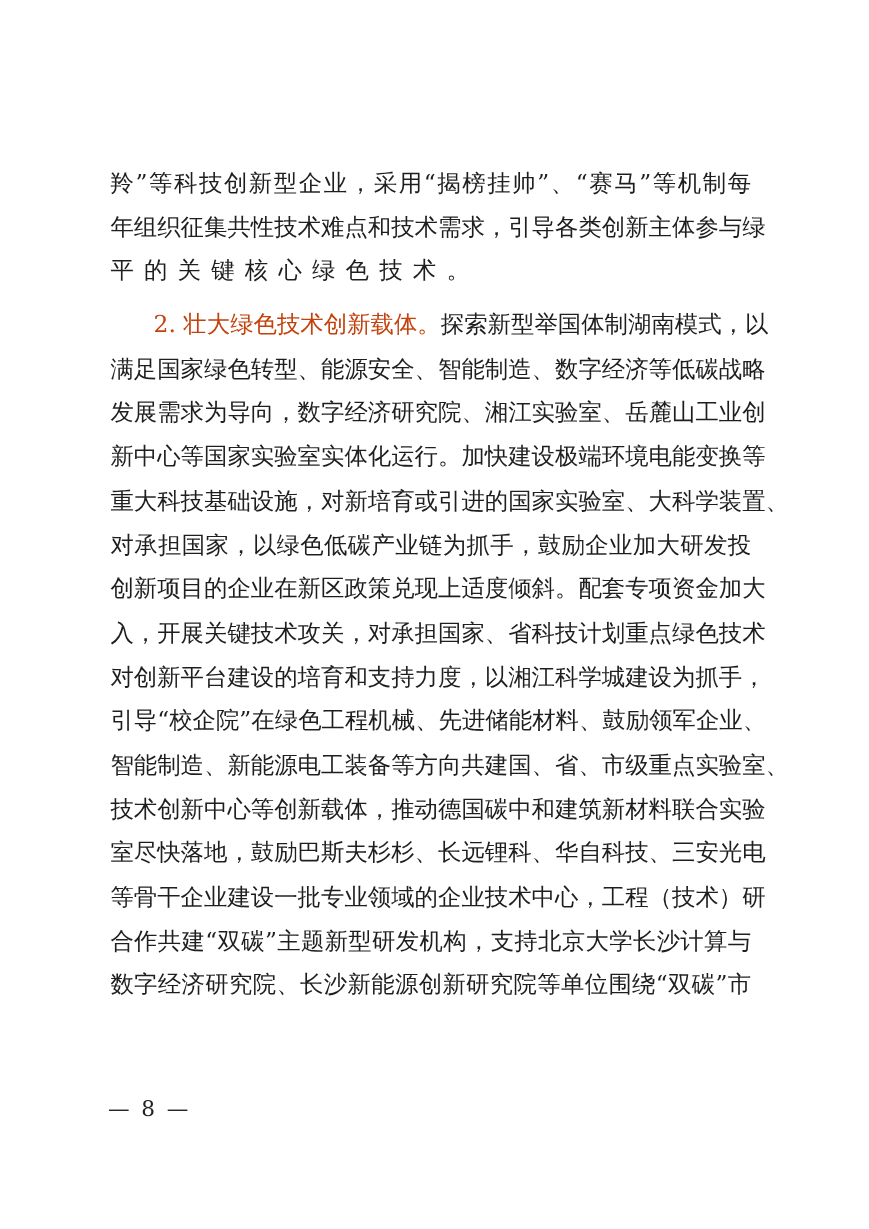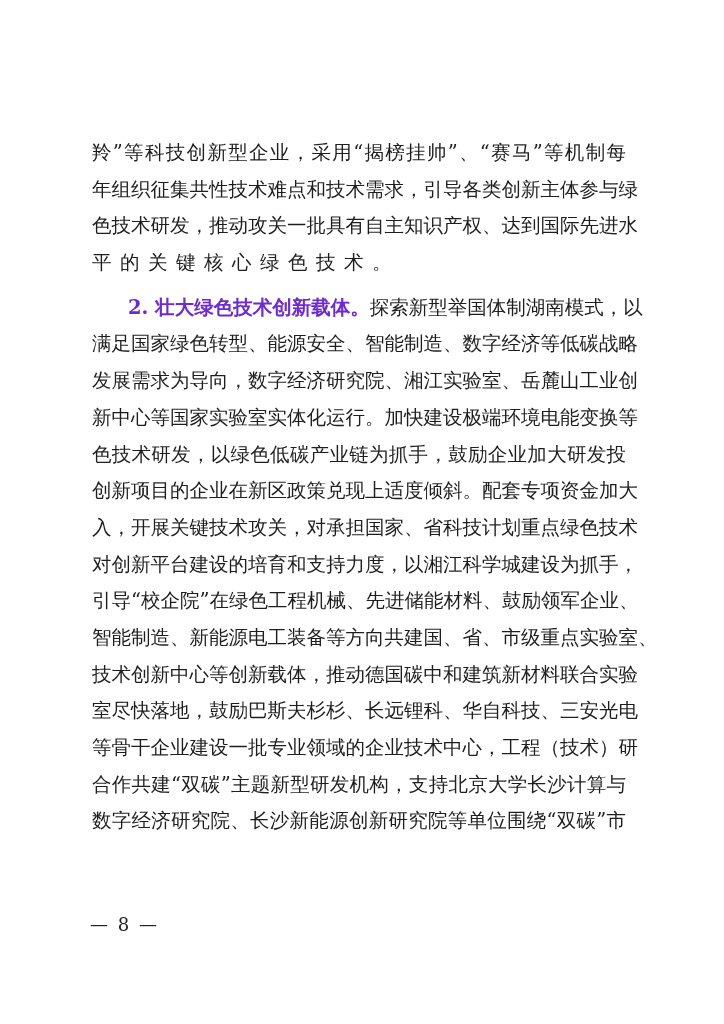--- a/index.html
+++ b/index.html
@@ -40,22 +40,22 @@
       color: #1e1e1e;
     }
     .line.last {
       text-align-last: left;
       letter-spacing: 8.5px;
     }
     .line.indent {
       padding-left: 36px;
     }
     .heading {
-      font-weight: bold;
-      color: #6d28d9;
+      font-weight: normal;
+      color: #c2410c;
     }
     .para-gap {
       height: 8px;
     }
     .page-number {
       position: absolute;
       left: 90px;
       top: 912px;
       font-size: 18px;
       line-height: 26px;
@@ -67,32 +67,32 @@
   </style>
 </head>
 <body>
 
 <div class="page">
   <div class="body-text">
 
     <div>
       <span class="line">羚”等科技创新型企业，采用“揭榜挂帅”、“赛马”等机制每</span>
       <span class="line">年组织征集共性技术难点和技术需求，引导各类创新主体参与绿</span>
-      <span class="line">色技术研发，推动攻关一批具有自主知识产权、达到国际先进水</span>
       <span class="line last">平的关键核心绿色技术。</span>
     </div>
 
     <div class="para-gap"></div>
 
     <div>
       <span class="line indent"><span class="heading">2. 壮大绿色技术创新载体。</span><span>探索新型举国体制湖南模式，以</span></span>
       <span class="line">满足国家绿色转型、能源安全、智能制造、数字经济等低碳战略</span>
       <span class="line">发展需求为导向，数字经济研究院、湘江实验室、岳麓山工业创</span>
       <span class="line">新中心等国家实验室实体化运行。加快建设极端环境电能变换等</span>
-      <span class="line">色技术研发，以绿色低碳产业链为抓手，鼓励企业加大研发投</span>
+      <span class="line">重大科技基础设施，对新培育或引进的国家实验室、大科学装置、</span>
+      <span class="line">对承担国家，以绿色低碳产业链为抓手，鼓励企业加大研发投</span>
       <span class="line">创新项目的企业在新区政策兑现上适度倾斜。配套专项资金加大</span>
       <span class="line">入，开展关键技术攻关，对承担国家、省科技计划重点绿色技术</span>
       <span class="line">对创新平台建设的培育和支持力度，以湘江科学城建设为抓手，</span>
       <span class="line">引导“校企院”在绿色工程机械、先进储能材料、鼓励领军企业、</span>
       <span class="line">智能制造、新能源电工装备等方向共建国、省、市级重点实验室、</span>
       <span class="line">技术创新中心等创新载体，推动德国碳中和建筑新材料联合实验</span>
       <span class="line">室尽快落地，鼓励巴斯夫杉杉、长远锂科、华自科技、三安光电</span>
       <span class="line">等骨干企业建设一批专业领域的企业技术中心，工程（技术）研</span>
       <span class="line">合作共建“双碳”主题新型研发机构，支持北京大学长沙计算与</span>
       <span class="line">数字经济研究院、长沙新能源创新研究院等单位围绕“双碳”市</span>

